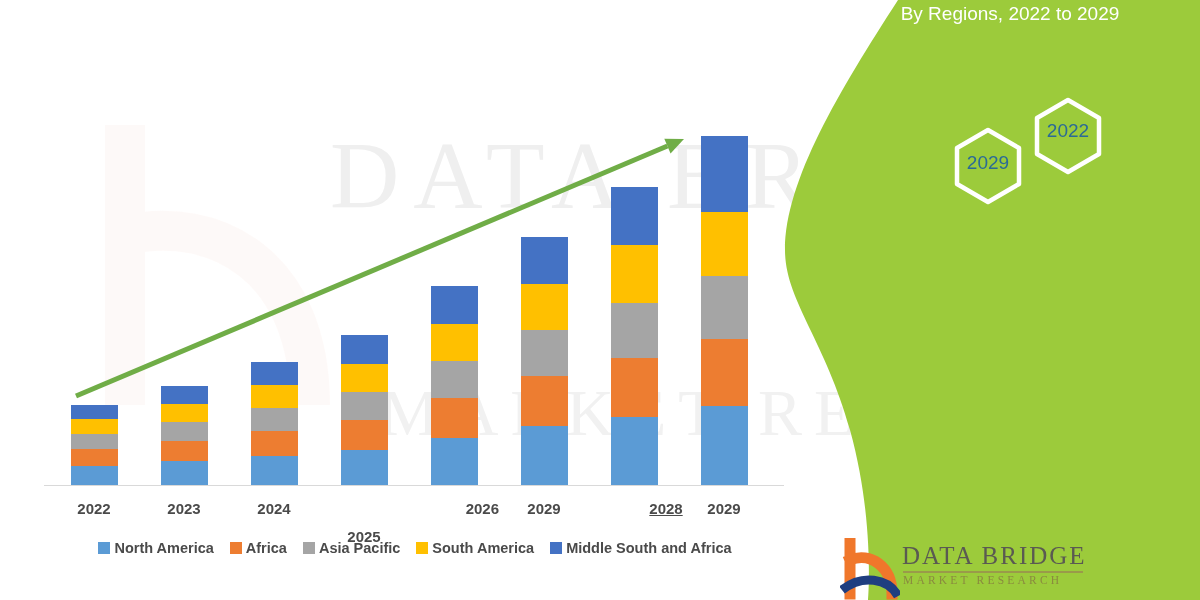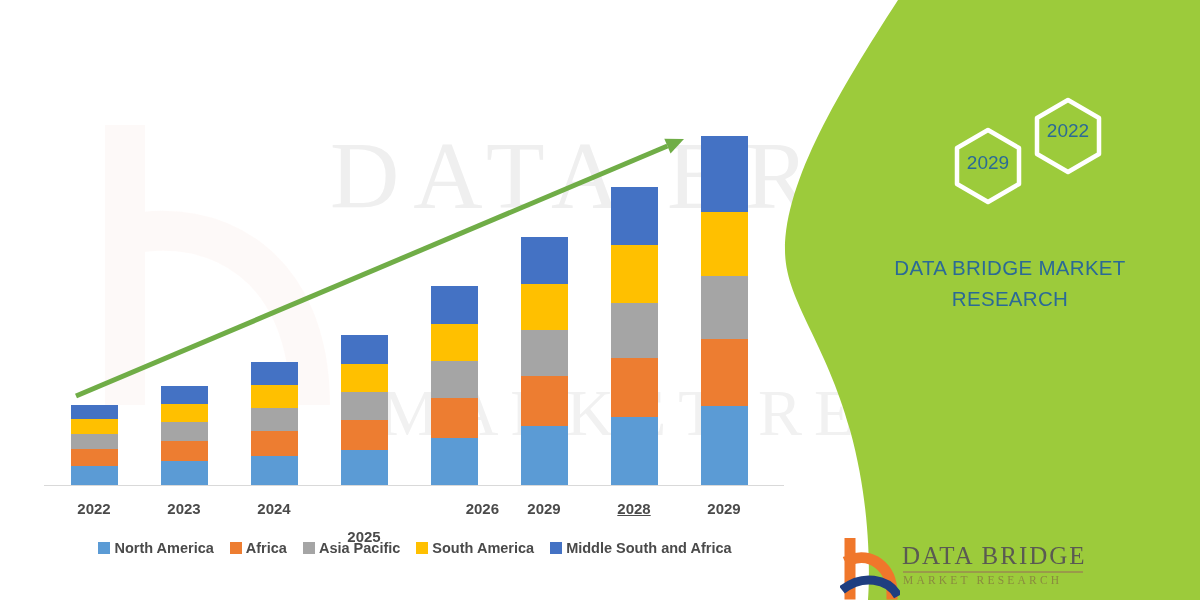--- a/index.html
+++ b/index.html
@@ -95,34 +95,31 @@
   <svg class="bg-wm-logo" viewBox="0 0 250 300">
     <path d="M30 10 L30 290 M30 120 C 120 100, 215 150, 215 290" stroke="#fbe9e4" stroke-width="40" fill="none"></path>
   </svg>
   <div class="bg-wm-text">DATA BRIDGE</div>
   <div class="bg-wm-text2">MARKET RESEARCH</div>
 
   <svg class="green-panel" viewBox="0 0 420 600" preserveAspectRatio="none">
     <path d="M118 0 L420 0 L420 600 L88 600 C 88 600, 95 520, 70 430 C 45 340, 5 300, 5 250 C 5 180, 60 90, 118 0 Z" fill="#9CCB3B"></path>
   </svg>
 
+  <div class="panel-title">By Regions, 2022 to 2029</div>
 
   <div class="hexwrap">
     <svg viewBox="0 0 200 120" width="200" height="120">
       <polygon points="143,10 174,28 174,64 143,82 112,64 112,28" fill="none" stroke="#ffffff" stroke-width="4.5" stroke-linejoin="round"></polygon>
       <polygon points="63,40 94,58 94,94 63,112 32,94 32,58" fill="none" stroke="#ffffff" stroke-width="4.5" stroke-linejoin="round"></polygon>
     </svg>
     <div class="hex-label hex-2022-label">2022</div>
     <div class="hex-label hex-2029-label">2029</div>
   </div>
 
-  <div class="brand">
-    <div>DATA BRIDGE MARKET</div>
-    <div>RESEARCH</div>
-  </div>
 
   <div class="logo-wrap">
     <svg width="60" height="62" viewBox="0 0 60 62">
       <path d="M10 2 L10 56 M10 22 C 30 14, 52 28, 52 56" stroke="#F0772B" stroke-width="11" fill="none" stroke-linecap="square"></path>
       <path d="M2 52 C 22 36, 48 40, 58 58" stroke="#1F3E80" stroke-width="9" fill="none"></path>
     </svg>
     <div class="logo-text">DATA BRIDGE</div>
     <div class="logo-rule"></div>
     <div class="logo-sub">MARKET RESEARCH</div>
   </div>
@@ -192,21 +189,21 @@
           <div class="seg" style="height: 79px; background: rgb(91, 155, 213);"></div>
         </div>
       </div>
     <div id="xlabels">
         <div class="xlabel" style="left: 49px;">2022</div>
         <div class="xlabel" style="left: 139px;">2023</div>
         <div class="xlabel" style="left: 229px;">2024</div>
         <div class="xlabel" style="left: 319px; margin-top: 28px;">2025</div>
         <div class="xlabel" style="left: 409px; text-align: right;">2026</div>
         <div class="xlabel" style="left: 499px;">2029</div>
-        <div class="xlabel" style="left: 589px; text-decoration: underline;">2028</div>
+        <div class="xlabel" style="left: 621px; text-decoration: underline;">2028</div>
         <div class="xlabel" style="left: 679px;">2029</div>
       </div>
   </div>
 
   <div class="legend" id="legend">
       <div class="legend-item">
         <span class="legend-swatch" style="background: rgb(91, 155, 213);"></span>
         <span class="legend-label">North America</span>
       </div>
       <div class="legend-item">

